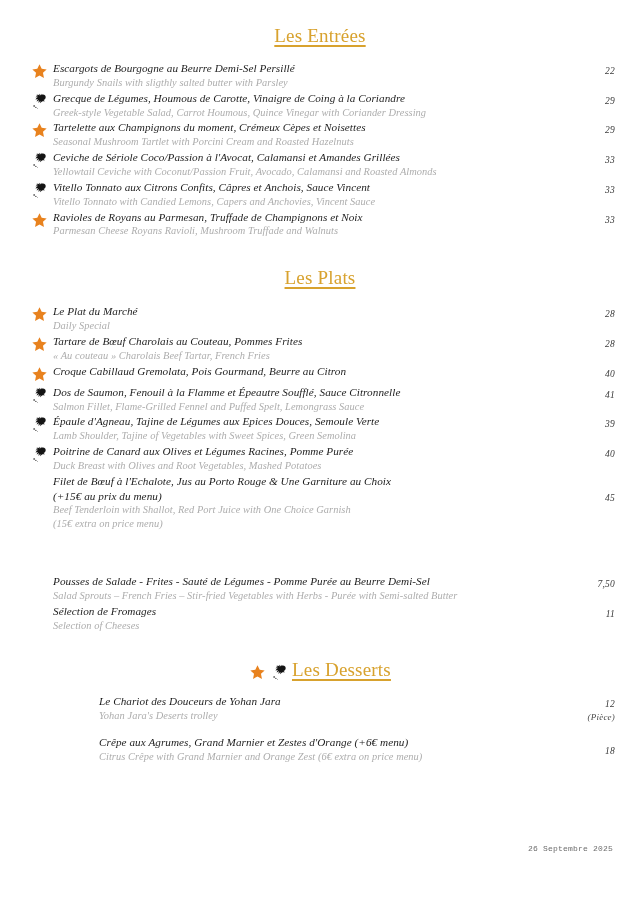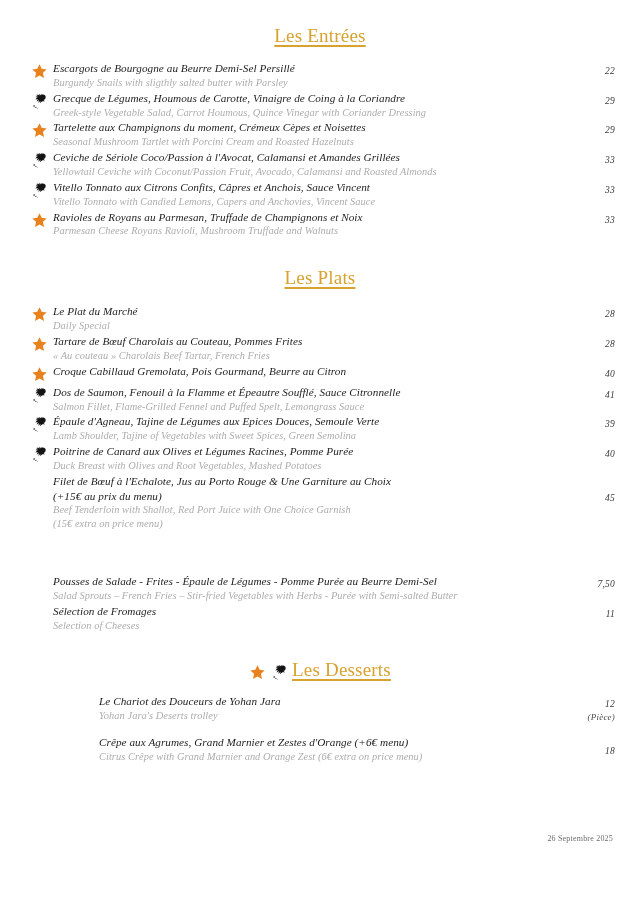--- a/index.html
+++ b/index.html
@@ -115,24 +115,24 @@
   .menu-item.no-icon .item-icon-slot { width: 22px; flex: 0 0 22px; }
 
   
   .menu-item.dessert { padding-left: 37px; gap: 40px; }
   .menu-item.dessert .item-icon-slot { width: 22px; flex: 0 0 22px; }
 
   
   .footer-date {
     position: absolute;
     right: 27px;
-    bottom: 62px;
+    bottom: 52px;
     font-size: 8px;
     color: #6d6d6d;
-    font-family: Liberation Serif, serif;
+    font-family: Liberation Mono, monospace;
     letter-spacing: .2px;
   }
 </style>
 </head>
 <body>
 
 <div class="page">
 
   <div class="spacer-lg"></div>
 
@@ -378,21 +378,21 @@
 
   </div>
 
   <div style="height:42px"></div>
 
   <div class="menu-list">
 
     <div class="menu-item no-icon">
       <div class="item-icon-slot"></div>
       <div class="item-body">
-        <div class="item-title">Pousses de Salade - Frites - Épaule de Légumes - Pomme Purée au Beurre Demi-Sel</div>
+        <div class="item-title">Pousses de Salade - Frites - Sauté de Légumes - Pomme Purée au Beurre Demi-Sel</div>
         <div class="item-desc">Salad Sprouts – French Fries – Stir-fried Vegetables with Herbs - Purée with Semi-salted Butter</div>
       </div>
       <div class="item-price-slot">7,50</div>
     </div>
 
     <div class="menu-item no-icon">
       <div class="item-icon-slot"></div>
       <div class="item-body">
         <div class="item-title">Sélection de Fromages</div>
         <div class="item-desc">Selection of Cheeses</div>

